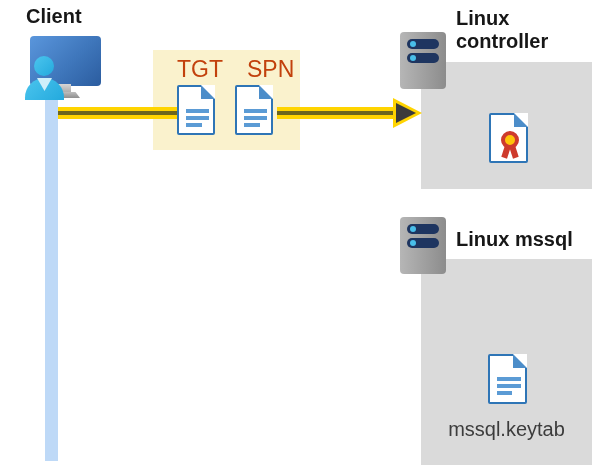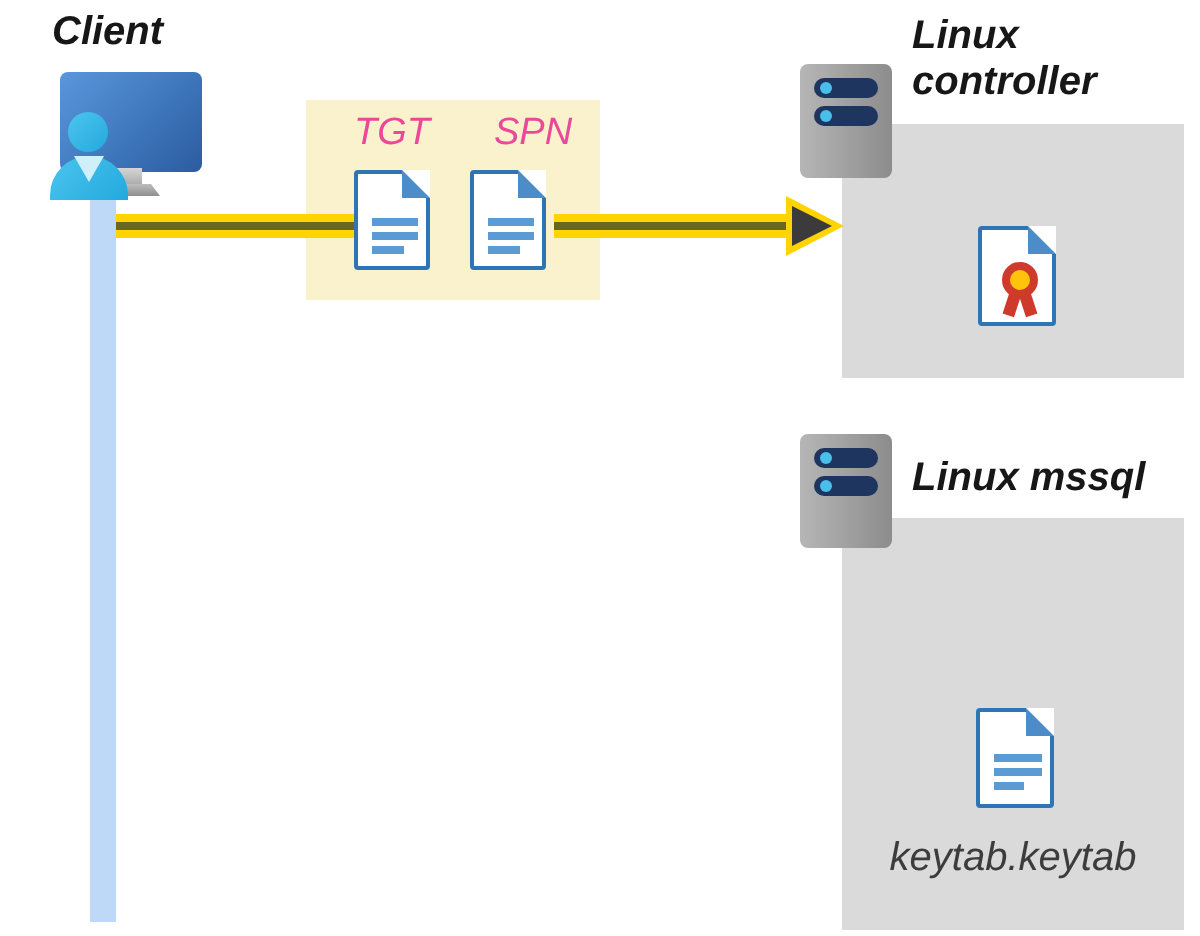--- a/index.html
+++ b/index.html
@@ -1,26 +1,26 @@
 <!DOCTYPE html>
 <html><head>
 <meta charset="utf-8">
 <style>
   * { margin: 0; padding: 0; box-sizing: border-box; }
   html, body { background: #ffffff; }
   body { font-family: "Liberation Sans", sans-serif; }
   #stage {
     position: relative; width: 600px; height: 468px;
-    background: #ffffff; overflow: hidden; font-style: italic;
+    background: #ffffff; overflow: hidden;
   }
   .abs { position: absolute; }
 
   
   .title { font-size: 20px; font-weight: bold; color: #171717; line-height: 23px; }
-  .small-label { font-size: 19px; color: #ec4899; }
+  .small-label { font-size: 23px; color: #c2410c; }
 
   
   .monitor {
     left: 30px; top: 36px; width: 71px; height: 50px; border-radius: 4px;
     background: linear-gradient(135deg, #5a96dc 0%, #3f77bc 55%, #2b5c9f 100%);
     z-index: 2;
   }
   .stand-neck { left: 57px; top: 84px; width: 14px; height: 9px;
     background: linear-gradient(to bottom, #d6d6d6, #a8a8a8); z-index: 2; }
   .stand-base { left: 48px; top: 92px; width: 32px; height: 6px;
@@ -168,15 +168,15 @@
 
 
   <div class="abs doc" style="left:488px; top:354px; width:39px; height:50px;">
     <div class="fold-bg"></div>
     <div class="fold"></div>
     <div class="dline" style="top:21px; width:24px;"></div>
     <div class="dline" style="top:28px; width:24px;"></div>
     <div class="dline" style="top:35px; width:15px;"></div>
   </div>
 
-  <div class="abs" style="left:431px; top:418px; width:151px; text-align:center; font-size:20px; color:#3c3c3c; z-index:2;">keytab.keytab</div>
+  <div class="abs" style="left:431px; top:418px; width:151px; text-align:center; font-size:20px; color:#3c3c3c; z-index:2;">mssql.keytab</div>
 
 </div>
 
 </body></html>

